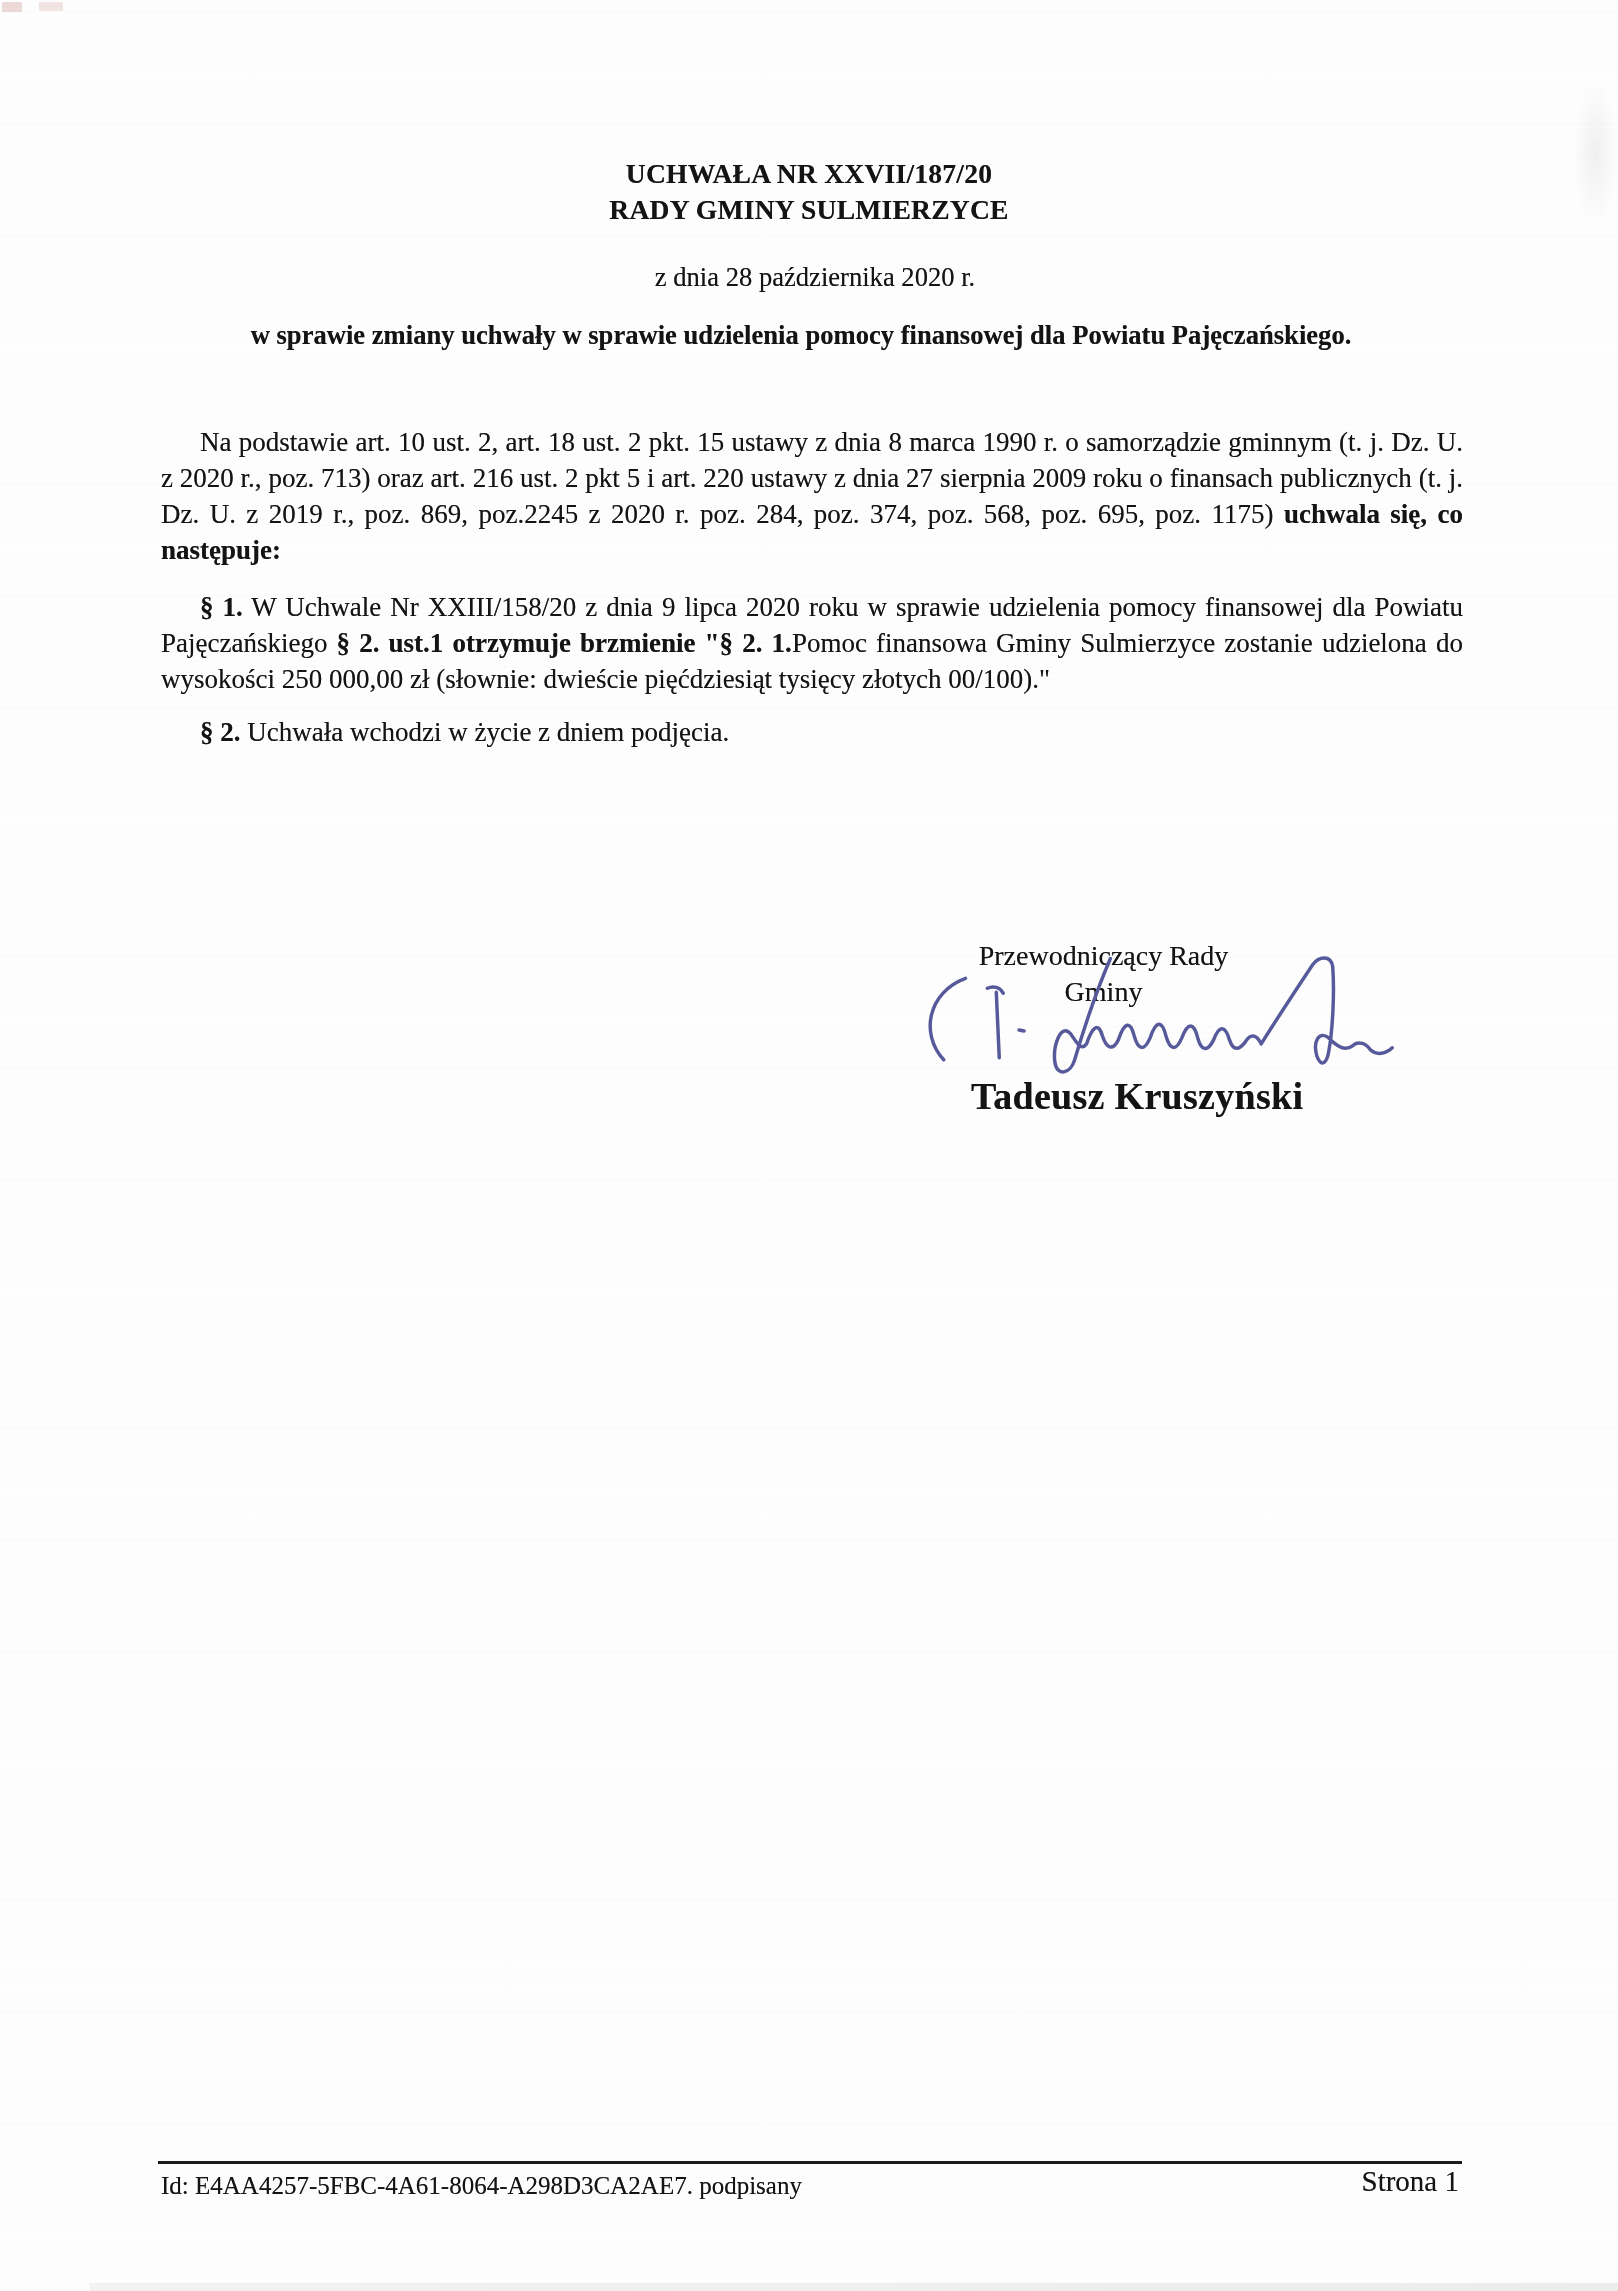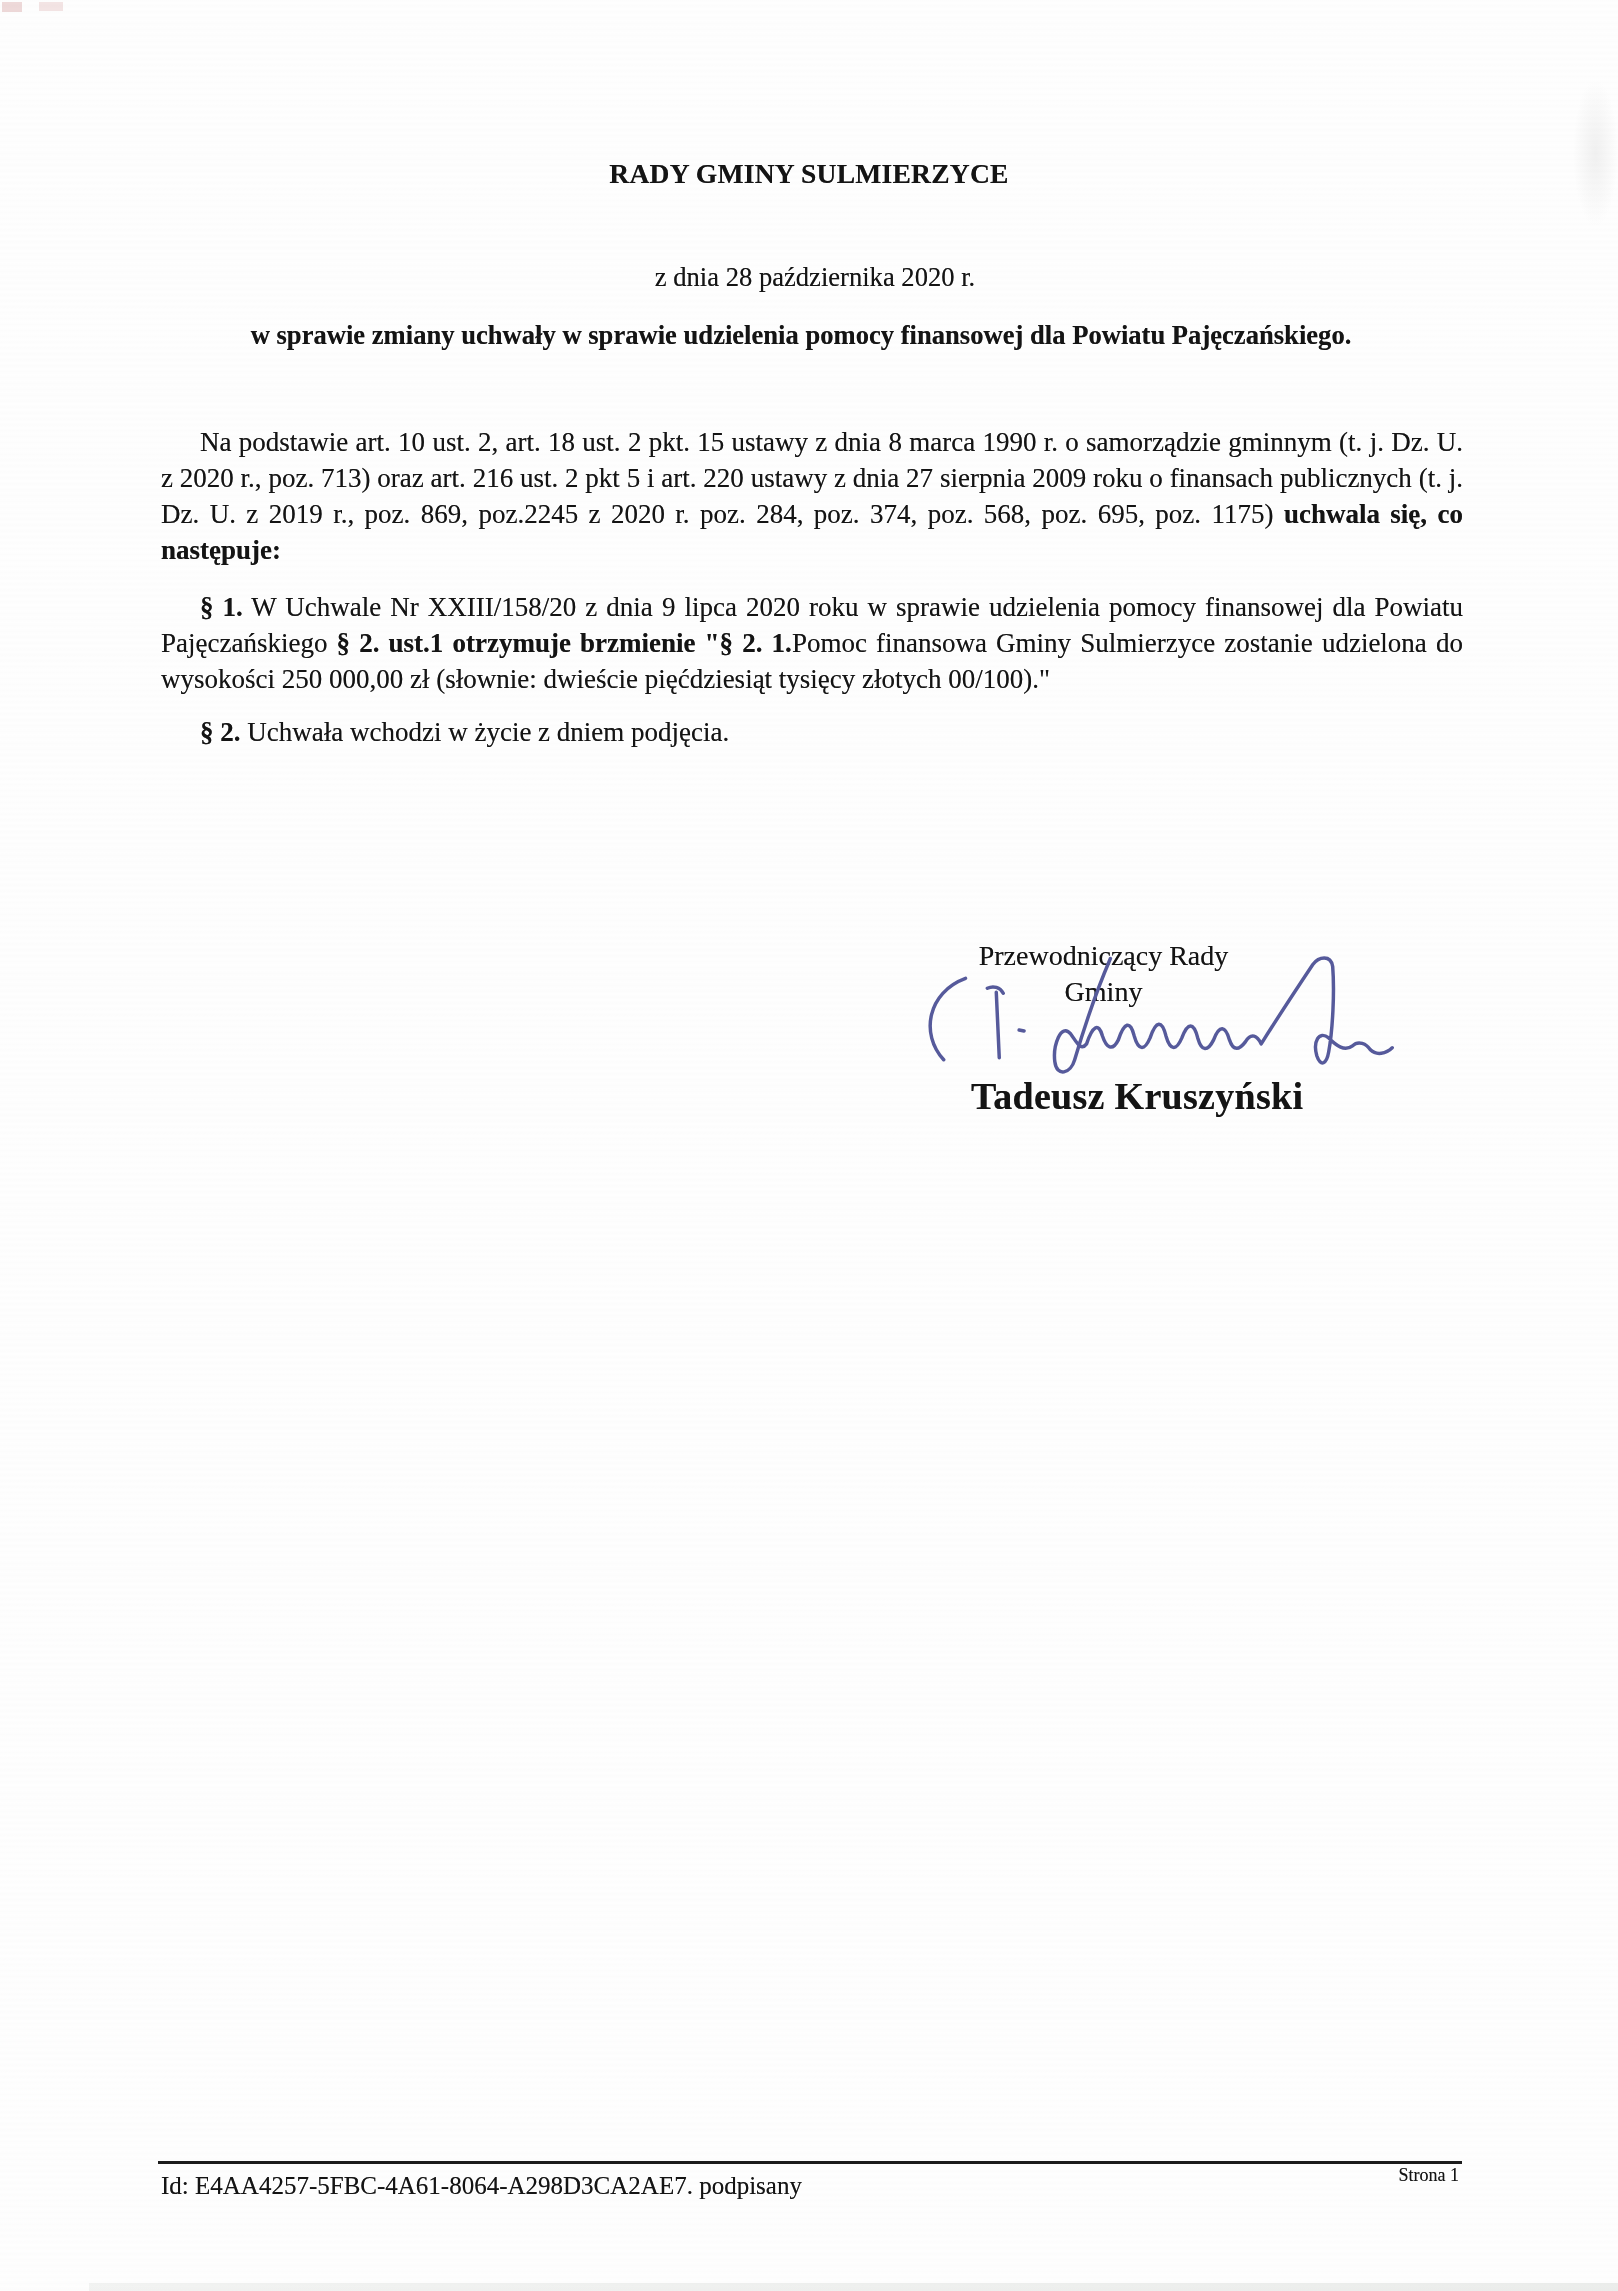--- a/index.html
+++ b/index.html
@@ -88,21 +88,21 @@
     background: #1c1c1c;
   }
   .footer-id {
     position: absolute;
     top: 2172px; left: 161px;
     font-size: 25px;
   }
   .footer-page {
     position: absolute;
     top: 2165px; right: 159px;
-    font-size: 18px;
+    font-size: 29px;
   }
 
   
   .art-tl-1 { position: absolute; left: 2px;  top: 2px;  width: 19.7px; height: 9.9px; background: rgba(175,70,70,0.20); }
   .art-tl-2 { position: absolute; left: 39px; top: 2px;  width: 23.6px; height: 8.9px;  background: rgba(175,70,70,0.14); }
   .art-tr   { position: absolute; right: 0;   top: 79px; width: 45px; height: 148px;
               background: radial-gradient(closest-side, rgba(120,120,120,0.10), rgba(120,120,120,0)); }
   .art-bottom { position: absolute; left: 89px; right: 0; bottom: 0; height: 7.9px;
               background: linear-gradient(90deg, rgba(140,150,140,0.10), rgba(140,150,140,0.16)); }
 </style>
@@ -110,20 +110,21 @@
 <body>
 
 <div class="page">
 
   <div class="art-tl-1"></div>
   <div class="art-tl-2"></div>
   <div class="art-tr"></div>
   <div class="art-bottom"></div>
 
   <div class="title-block doc-text">
+    <div>UCHWAŁA NR XXVII/187/20</div>
     <div>RADY GMINY SULMIERZYCE</div>
   </div>
 
   <div class="date-line doc-text">z dnia 28 października 2020 r.</div>
 
   <div class="subject-line doc-text">w sprawie zmiany uchwały w sprawie udzielenia pomocy finansowej dla Powiatu Pajęczańskiego.</div>
 
   <div class="body-block doc-text">
     <p class="par-0"><span>Na podstawie art. 10 ust. 2, art. 18 ust. 2 pkt. 15 ustawy z dnia 8 marca 1990 r. o samorządzie gminnym (t. j. Dz. U. z 2020 r., poz. 713) oraz art. 216 ust. 2 pkt 5 i art. 220  ustawy z dnia 27 sierpnia 2009 roku o finansach publicznych (t. j.  Dz. U.  z 2019 r.,  poz. 869,  poz.2245  z 2020 r.  poz. 284,  poz. 374,  poz. 568,  poz. 695, poz. 1175) </span><span class="b">uchwala się, co następuje:</span></p>
 

